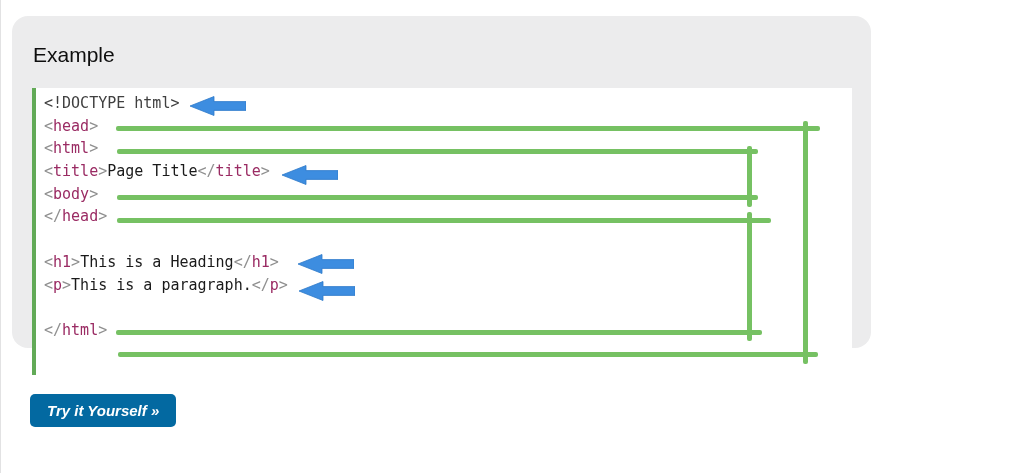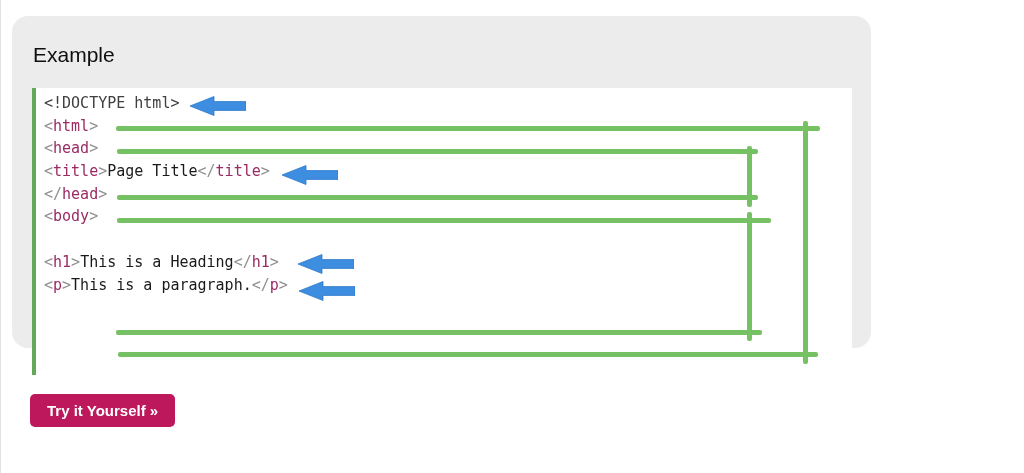--- a/index.html
+++ b/index.html
@@ -39,29 +39,30 @@
 
   <div class="page-divider" style="background: rgb(226, 226, 227);"></div>
 
   <div class="example-card" style="background: rgb(236, 236, 237);">
 
     <div class="example-title">Example</div>
 
     <div class="code-panel" style="border-left-color: rgb(98, 170, 87);">
       <div class="code-text" id="code-text">
           <div class="code-line"><span style="color: #404040;">&lt;!DOCTYPE html&gt;</span></div>
+          <div class="code-line"><span style="color: rgb(143, 143, 143);">&lt;</span><span style="color: rgb(154, 43, 99);">head</span><span style="color: rgb(143, 143, 143);">&gt;</span></div>
           <div class="code-line"><span style="color: rgb(143, 143, 143);">&lt;</span><span style="color: rgb(154, 43, 99);">html</span><span style="color: rgb(143, 143, 143);">&gt;</span></div>
-          <div class="code-line"><span style="color: rgb(143, 143, 143);">&lt;</span><span style="color: rgb(154, 43, 99);">head</span><span style="color: rgb(143, 143, 143);">&gt;</span></div>
           <div class="code-line"><span style="color: rgb(143, 143, 143);">&lt;</span><span style="color: rgb(154, 43, 99);">title</span><span style="color: rgb(143, 143, 143);">&gt;</span><span style="color: rgb(26, 26, 26);">Page Title</span><span style="color: rgb(143, 143, 143);">&lt;/</span><span style="color: rgb(154, 43, 99);">title</span><span style="color: rgb(143, 143, 143);">&gt;</span></div>
+          <div class="code-line"><span style="color: rgb(143, 143, 143);">&lt;</span><span style="color: rgb(154, 43, 99);">body</span><span style="color: rgb(143, 143, 143);">&gt;</span></div>
           <div class="code-line"><span style="color: rgb(143, 143, 143);">&lt;/</span><span style="color: rgb(154, 43, 99);">head</span><span style="color: rgb(143, 143, 143);">&gt;</span></div>
-          <div class="code-line"><span style="color: rgb(143, 143, 143);">&lt;</span><span style="color: rgb(154, 43, 99);">body</span><span style="color: rgb(143, 143, 143);">&gt;</span></div>
           <div class="code-line"></div>
           <div class="code-line"><span style="color: rgb(143, 143, 143);">&lt;</span><span style="color: rgb(154, 43, 99);">h1</span><span style="color: rgb(143, 143, 143);">&gt;</span><span style="color: rgb(26, 26, 26);">This is a Heading</span><span style="color: rgb(143, 143, 143);">&lt;/</span><span style="color: rgb(154, 43, 99);">h1</span><span style="color: rgb(143, 143, 143);">&gt;</span></div>
           <div class="code-line"><span style="color: rgb(143, 143, 143);">&lt;</span><span style="color: rgb(154, 43, 99);">p</span><span style="color: rgb(143, 143, 143);">&gt;</span><span style="color: rgb(26, 26, 26);">This is a paragraph.</span><span style="color: rgb(143, 143, 143);">&lt;/</span><span style="color: rgb(154, 43, 99);">p</span><span style="color: rgb(143, 143, 143);">&gt;</span></div>
           <div class="code-line"></div>
+          <div class="code-line"><span style="color: rgb(143, 143, 143);">&lt;/</span><span style="color: rgb(154, 43, 99);">html</span><span style="color: rgb(143, 143, 143);">&gt;</span></div>
         </div>
       <div class="overlay" id="overlay">
           <div class="hline" style="left: 80px; top: 38px; width: 704px; background: rgb(118, 193, 99);"></div>
           <div class="hline" style="left: 81px; top: 61px; width: 641px; background: rgb(118, 193, 99);"></div>
           <div class="hline" style="left: 81px; top: 107px; width: 641px; background: rgb(118, 193, 99);"></div>
           <div class="hline" style="left: 81px; top: 130px; width: 654px; background: rgb(118, 193, 99);"></div>
           <div class="hline" style="left: 80px; top: 242px; width: 646px; background: rgb(118, 193, 99);"></div>
           <div class="hline" style="left: 82px; top: 264px; width: 700px; background: rgb(118, 193, 99);"></div>
           <div class="vline" style="left: 767px; top: 33px; height: 243px; background: rgb(118, 193, 99);"></div>
           <div class="vline" style="left: 711px; top: 58px; height: 61px; background: rgb(118, 193, 99);"></div>
@@ -74,16 +75,16 @@
             </svg></div>
           <div class="arrow" style="left: 262px; top: 166px;"><svg width="56" height="20" viewBox="0 0 56 20">
               <polygon points="0,10 24,0.5 24,5.6 56,5.6 56,14.4 24,14.4 24,19.5" fill="#3d8de0" stroke="#2f7ac9" stroke-width="0.8"></polygon>
             </svg></div>
           <div class="arrow" style="left: 263px; top: 193px;"><svg width="56" height="20" viewBox="0 0 56 20">
               <polygon points="0,10 24,0.5 24,5.6 56,5.6 56,14.4 24,14.4 24,19.5" fill="#3d8de0" stroke="#2f7ac9" stroke-width="0.8"></polygon>
             </svg></div>
         </div>
     </div>
 
-    <button class="try-button" style="background: #be185d;">Try it Yourself »</button>
+    <button class="try-button" style="background: #0369a1; font-style: italic;">Try it Yourself »</button>
 
   </div>
 </div>
 
 </body></html>

